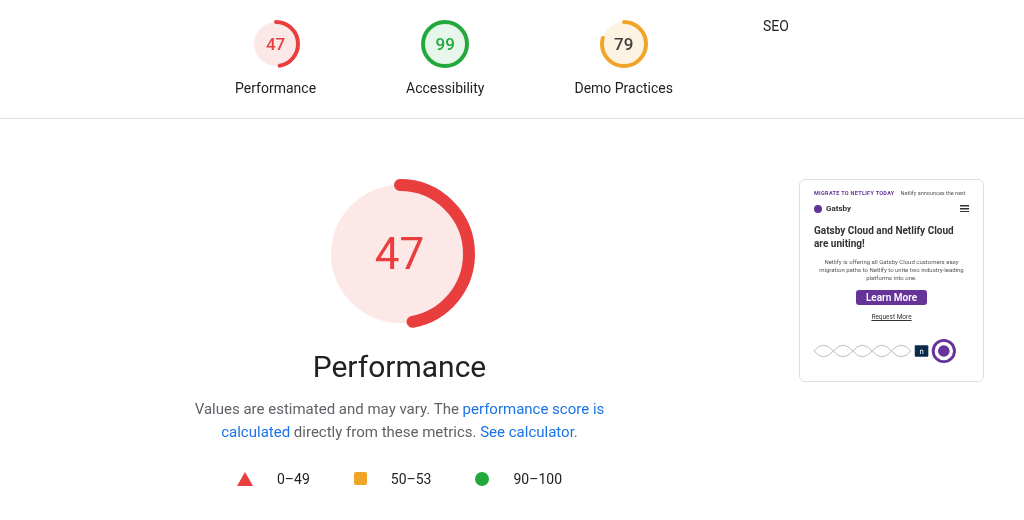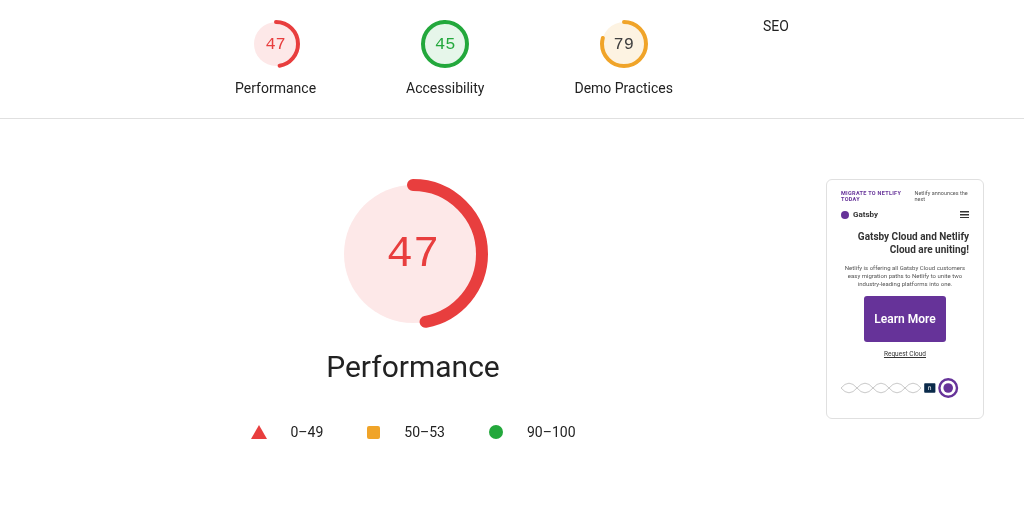--- a/index.html
+++ b/index.html
@@ -35,21 +35,20 @@
     align-items:center;
     gap:10px;
   }
   .gauge.small{ width:52px; height:52px; }
   .gauge{ position:relative; }
   .gauge svg{ display:block; width:100%; height:100%; transform:rotate(-90deg); }
   .gauge .score{
     position:absolute; inset:0;
     display:flex; align-items:center; justify-content:center;
     font-weight:500;
-    font-family:Liberation Mono, monospace;
   }
   .gauge.small .score{ font-size:17px; }
   .gauge.small.red   .score{ color:var(--red); }
   .gauge.small.green .score{ color:var(--green); }
   .gauge.small.orange .score{ color:#404040; }
   .gauge-label{ font-size:14px; color:var(--text); }
   .gauge.red   circle.fill{ fill:#fde8e8; }
   .gauge.green circle.fill{ fill:#e6f6ea; }
   .gauge.orange circle.fill{ fill:#fdf3e2; }
   .gauge.red   circle.arc{ stroke:var(--red); }
@@ -95,21 +94,21 @@
     width:0;height:0;
     border-left:8px solid transparent;
     border-right:8px solid transparent;
     border-bottom:14px solid var(--red);
   }
   .sq{ width:13px;height:13px;background:var(--orange); border-radius:2px;}
   .dot{ width:14px;height:14px;border-radius:50%;background:var(--green); }
 
   
   .preview{
-    width:158px;
+    width:185px;
     border:1px solid var(--border);
     border-radius:6px;
     padding:10px 14px 14px;
     font-size:7px;
     color:#333;
     align-self:flex-start;
     margin-top:0;
     display:flex;
     flex-direction:column;
     align-items:center;
@@ -146,36 +145,36 @@
     width:9px;height:7px;
     background:
       linear-gradient(#333,#333) 0 0/100% 1.5px no-repeat,
       linear-gradient(#333,#333) 0 50%/100% 1.5px no-repeat,
       linear-gradient(#333,#333) 0 100%/100% 1.5px no-repeat;
   }
   .preview h4{
     margin:4px 0 0;
     font-size:10px;
     font-weight:700;
-    text-align:right;
+    text-align:left;
     line-height:1.25;
   }
   .preview p{
     margin:0;
     font-size:6px;
     color:#555;
     text-align:center;
     line-height:1.35;
   }
   .preview .cta{
     background:var(--purple);
     color:#fff;
     border-radius:3px;
-    padding:16px 10px;
-    font-size:12px;
+    padding:2px 10px;
+    font-size:10px;
     font-weight:600;
   }
   .preview .demo{
     font-size:6.5px;
     color:#333;
     text-decoration:underline;
   }
   .preview .art{
     width:100%;
     height:32px;
@@ -198,21 +197,21 @@
       <div class="score">47</div>
     </div>
     <div class="gauge-label">Performance</div>
     </div>
     <div class="gauge-col">
     <div class="gauge small green">
       <svg viewBox="0 0 52 52">
         <circle class="fill" cx="26" cy="26" r="22"></circle>
         <circle class="arc" cx="26" cy="26" r="22" fill="none" stroke-width="4" stroke-linecap="round" stroke-dasharray="138.23" stroke-dashoffset="1.38"></circle>
       </svg>
-      <div class="score">45</div>
+      <div class="score">99</div>
     </div>
     <div class="gauge-label">Accessibility</div>
     </div>
     <div class="gauge-col">
     <div class="gauge small orange">
       <svg viewBox="0 0 52 52">
         <circle class="fill" cx="26" cy="26" r="22"></circle>
         <circle class="arc" cx="26" cy="26" r="22" fill="none" stroke-width="4" stroke-linecap="round" stroke-dasharray="138.23" stroke-dashoffset="29.03"></circle>
       </svg>
       <div class="score">79</div>
@@ -230,20 +229,23 @@
     <div class="gauge big red">
       <svg viewBox="0 0 100 100">
         <circle class="fill" cx="50" cy="50" r="46"></circle>
         <circle class="arc" cx="50" cy="50" r="46" fill="none" stroke-width="8" stroke-linecap="round" stroke-dasharray="289.03" stroke-dashoffset="153.18" id="big-arc"></circle>
       </svg>
       <div class="score">47</div>
     </div>
 
     <div class="perf-title">Performance</div>
 
+    <div class="perf-desc">
+      <span>Values are estimated and may vary. The </span><a href="#">performance score is calculated</a><span> directly from these metrics. </span><a href="#">See calculator</a><span>.</span>
+    </div>
 
     <div class="perf-legend">
 
     <div class="legend-item">
           <span class="tri"></span>
                  <span>0–49</span>
         </div>
         <div class="legend-item">
           <span class="sq"></span>
                  <span>50–53</span>
@@ -261,21 +263,21 @@
       <span>Netlify announces the next</span>
     </div>
     <div class="brandrow">
       <span class="logo"></span>
       <span>Gatsby</span>
       <span class="burger"></span>
     </div>
     <h4>Gatsby Cloud and Netlify Cloud are uniting!</h4>
     <p>Netlify is offering all Gatsby Cloud customers easy migration paths to Netlify to unite two industry-leading platforms into one.</p>
     <div class="cta">Learn More</div>
-    <div class="demo">Request Cloud</div>
+    <div class="demo">Request More</div>
     <div class="art">
       <svg viewBox="0 0 160 32">
         <path d="M0 16 Q10 4 20 16 T40 16 T60 16 T80 16 T100 16" fill="none" stroke="#bbb" stroke-width="1"></path>
         <path d="M0 16 Q10 28 20 16 T40 16 T60 16 T80 16 T100 16" fill="none" stroke="#bbb" stroke-width="1"></path>
         <rect x="104" y="10" width="14" height="12" fill="#0a2a4a" rx="1"></rect>
         <text x="111" y="19" text-anchor="middle" font-size="8" fill="#fff" font-family="monospace">n</text>
         <circle cx="134" cy="16" r="11" fill="#fff" stroke="#663399" stroke-width="3"></circle>
         <circle cx="134" cy="16" r="6" fill="#663399"></circle>
       </svg>
     </div>

